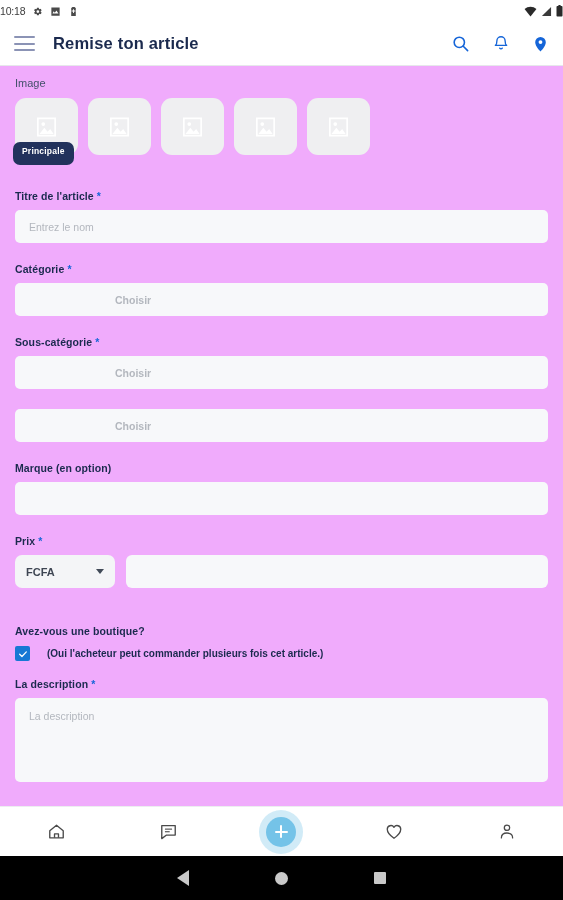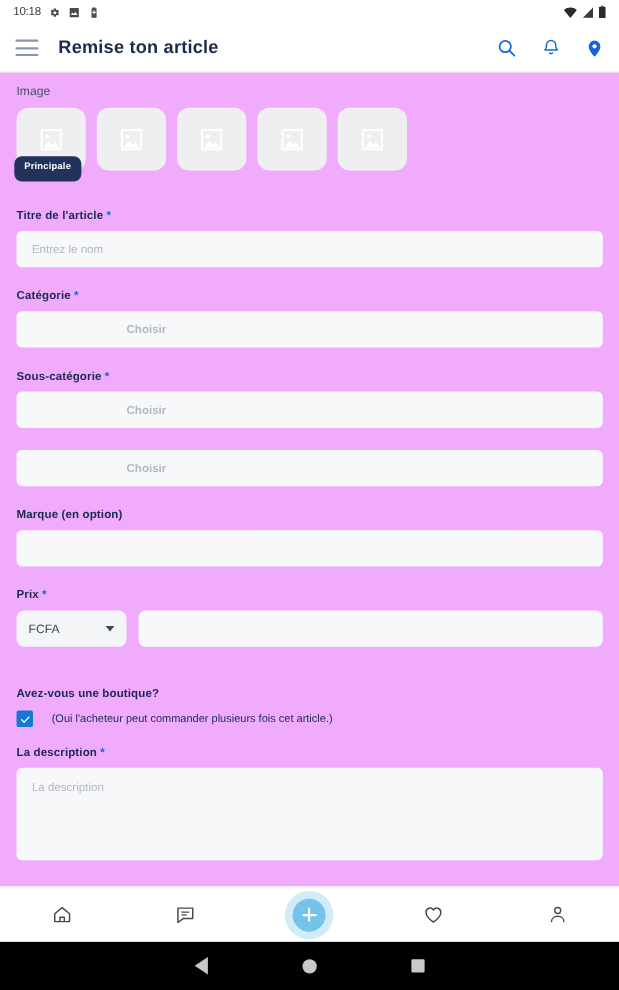--- a/index.html
+++ b/index.html
@@ -21,21 +21,21 @@
     flex-direction: column;
   }
 
   
   .status-bar {
     height: 22px;
     flex: 0 0 22px;
     background: #ffffff;
     display: flex;
     align-items: center;
-    padding: 0 12px;
+    padding: 0 0;
     color: #3c3c3c;
   }
   .status-left {
     display: flex;
     align-items: center;
     gap: 7px;
   }
   .status-time {
     font-size: 10.5px;
     color: #3c3c3c;
@@ -195,20 +195,21 @@
     width: 100px;
     height: 33px;
     background: #f4f5f7;
     border-radius: 7px;
     display: flex;
     align-items: center;
     padding: 0 11px;
     font-size: 11px;
     color: #3e4653;
     cursor: pointer;
+    font-weight: bold;
   }
   .currency-select .caret {
     margin-left: auto;
     width: 0; height: 0;
     border-left: 4.5px solid transparent;
     border-right: 4.5px solid transparent;
     border-top: 5px solid #414a58;
   }
   .price-input {
     flex: 1;
@@ -231,20 +232,21 @@
     display: flex;
     align-items: center;
     justify-content: center;
     cursor: pointer;
     flex: 0 0 auto;
   }
   .check-text {
     margin-left: 17px;
     font-size: 10px;
     color: #1b2a4e;
+    font-weight: bold;
   }
 
   .textarea-box {
     height: 84px;
     background: #f7f8fa;
     border-radius: 5px;
     padding: 12px 14px;
     font-size: 10.5px;
     color: #b3b7be;
     cursor: text;

